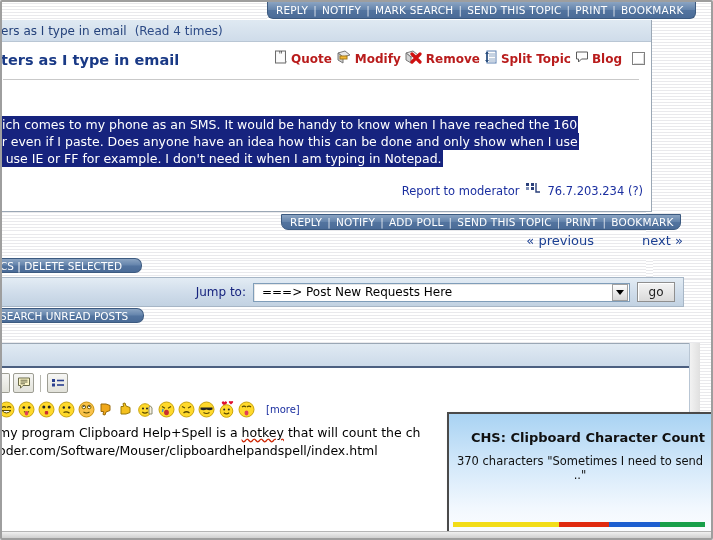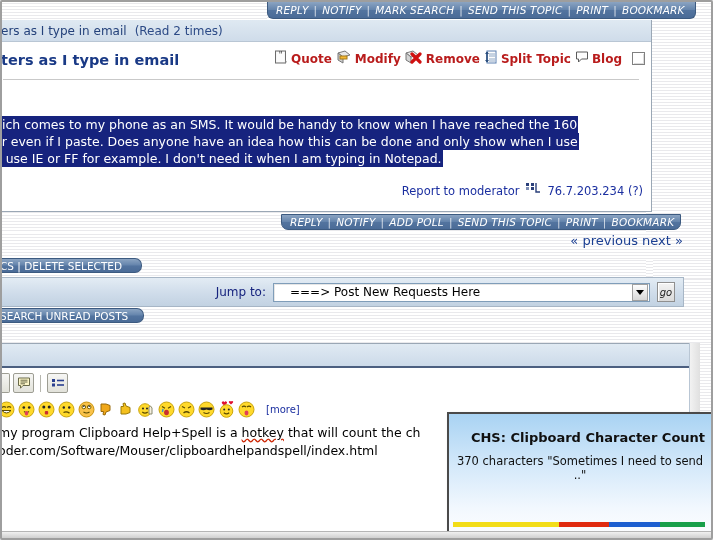--- a/index.html
+++ b/index.html
@@ -31,21 +31,21 @@
     letter-spacing:.2px;
     white-space:nowrap;
     display:flex;align-items:center;
     padding:0 8px;
     height:14px;
     border:1px solid #3c5a80;
     border-radius:0 0 6px 6px;
     box-sizing:border-box;
   }
   .btnbar span.sep{opacity:.75;margin:0 5px;}
-  .btnbar a{color:#fff;text-decoration:none;font-style:italic;}
+  .btnbar a{color:#fff;text-decoration:none;}
 
   #topbar{position:absolute;left:267px;top:2px;width:429px;height:17px;border-top:0;}
 
   
   #postpanel{
     position:absolute;left:-4px;top:20px;width:656px;height:192px;
     background:#ffffff;border:1px solid #9aa7b5;border-top:none;
     box-sizing:border-box;
   }
   #subjectbar{
@@ -101,21 +101,21 @@
     color:#1b2fa0;font-size:11.5px;white-space:nowrap;
   }
   #reportline a{color:#1b2fa0;text-decoration:none;text-align:center;}
 
   #bottombar{position:absolute;left:281px;top:214px;width:400px;height:16px;border-radius:0 0 7px 7px;}
 
   #prevnext{
     position:absolute;right:30px;top:233px;
     color:#1b3f92;font-size:13px;white-space:nowrap;
   }
-  #prevnext a{color:#1b3f92;text-decoration:none;}
+  #prevnext a{color:#1b3f92;text-decoration:none;margin-left:44px;}
 
   
   .tab{
     position:absolute;
     background:linear-gradient(to bottom,#8ba4c2 0%,#6484ac 48%,#53749f 52%,#4a6b97 100%);
     color:#fff;font-size:10.5px;
     border:1px solid #3c5a80;border-left:none;
     border-radius:0 7px 7px 0;
     display:flex;align-items:center;padding:0 9px 0 4px;
     white-space:nowrap;height:15px;box-sizing:border-box;
@@ -130,38 +130,37 @@
     border:1px solid #a7b6c6;
     box-sizing:border-box;
     display:flex;align-items:center;justify-content:flex-end;
     padding-right:8px;gap:7px;
   }
   #jumplabel{color:#16237e;font-size:12px;}
   #jumpselect{
     width:377px;height:19px;background:#fff;border:1px solid #7f9db9;
     box-shadow:inset 1px 1px 0 #e6e6e6;
     display:flex;align-items:center;justify-content:space-between;
-    box-sizing:border-box;font-size:12px;color:#000;padding-left:16px;
+    box-sizing:border-box;font-size:12px;color:#000;padding-left:8px;
   }
   #jumpselect .arrowbox{
     width:16px;height:17px;margin:0 1px;
     background:linear-gradient(to bottom,#fdfdfd,#d8d8d8);
     border:1px solid #a0a0a0;
     display:flex;align-items:center;justify-content:center;
     box-sizing:border-box;
   }
   .caret{width:0;height:0;border-left:4px solid transparent;border-right:4px solid transparent;border-top:5px solid #000;}
   #gobtn{
-    width:18px;height:20px;font-size:10px;color:#222;
+    width:38px;height:20px;font-size:12px;color:#222;
     background:linear-gradient(to bottom,#f4f4f4,#dadada);
     border:1px solid #8f8f8f;
     box-shadow:inset 1px 1px 0 #ffffff;
     display:flex;align-items:center;justify-content:center;
     box-sizing:border-box;
-    font-style:italic;
   }
 
   
   #editorwin{
     position:absolute;left:-4px;top:343px;width:696px;height:190px;
     background:#ffffff;border:1px solid #9aa7b5;box-sizing:border-box;
   }
   #editorhdr{
     position:absolute;left:0;top:0;width:100%;height:24px;
     background:linear-gradient(to bottom,#e0eaf3 0%,#ccdae9 100%);
@@ -263,21 +262,21 @@
     <span class="sep">|</span>
     <a>PRINT</a>
     <span class="sep">|</span>
     <a>BOOKMARK</a>
   </div>
 
   <div id="postpanel">
 
     <div id="subjectbar">
       <span>ers as I type in email</span>
-      <span class="read">(Read 2 times)</span>
+      <span class="read">(Read 4 times)</span>
     </div>
 
     <div id="titlerow">
       <div id="posttitle">ters as I type in email</div>
     </div>
 
     <div id="actions">
 
       <div class="act">
         <span class="ico">

